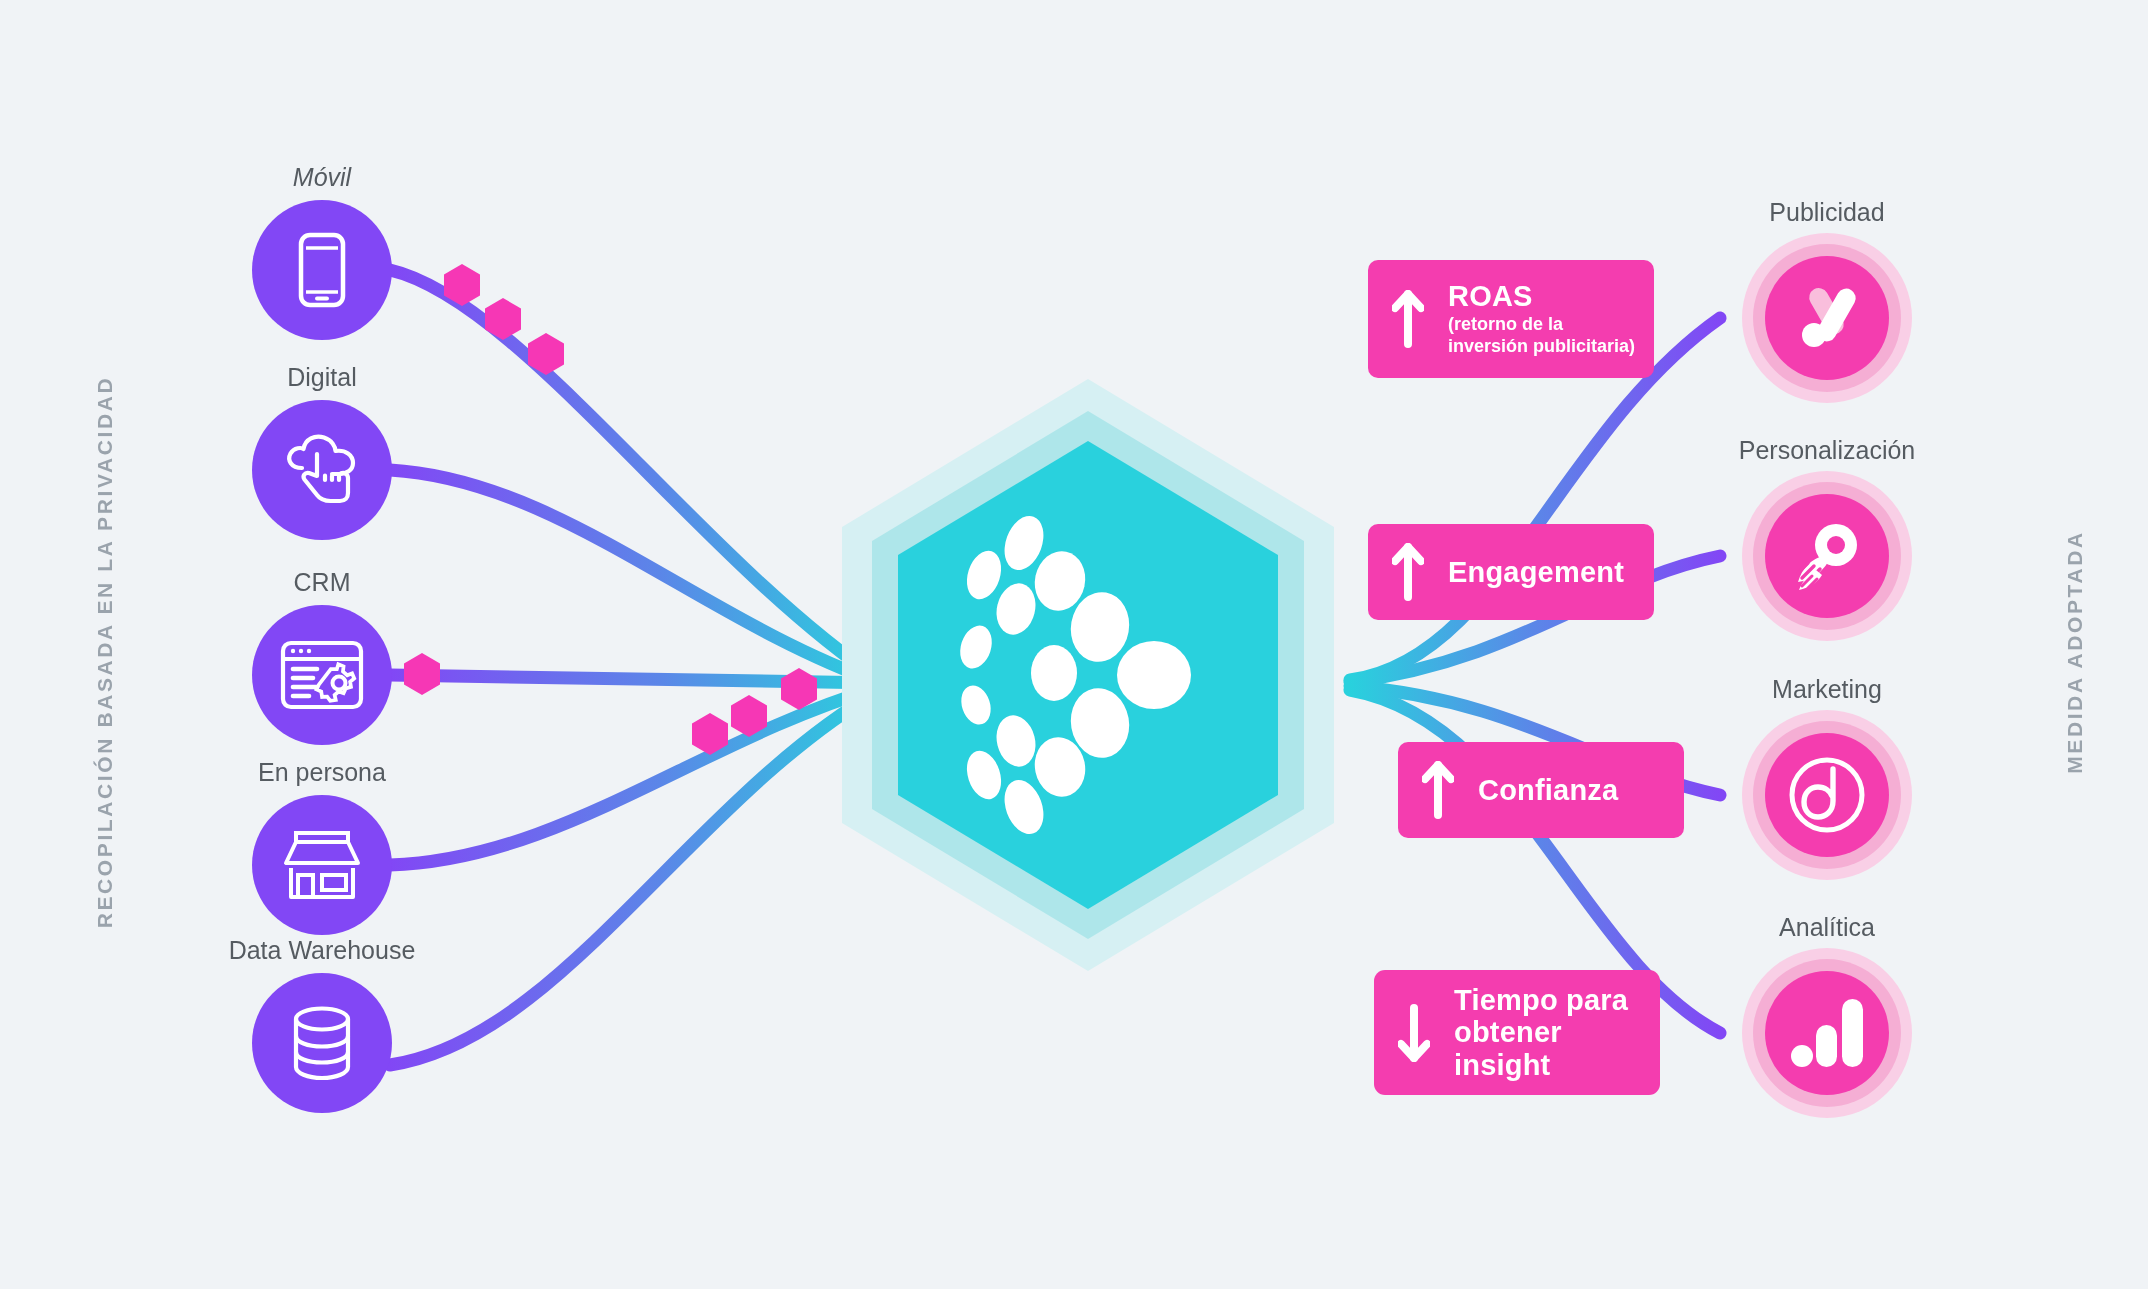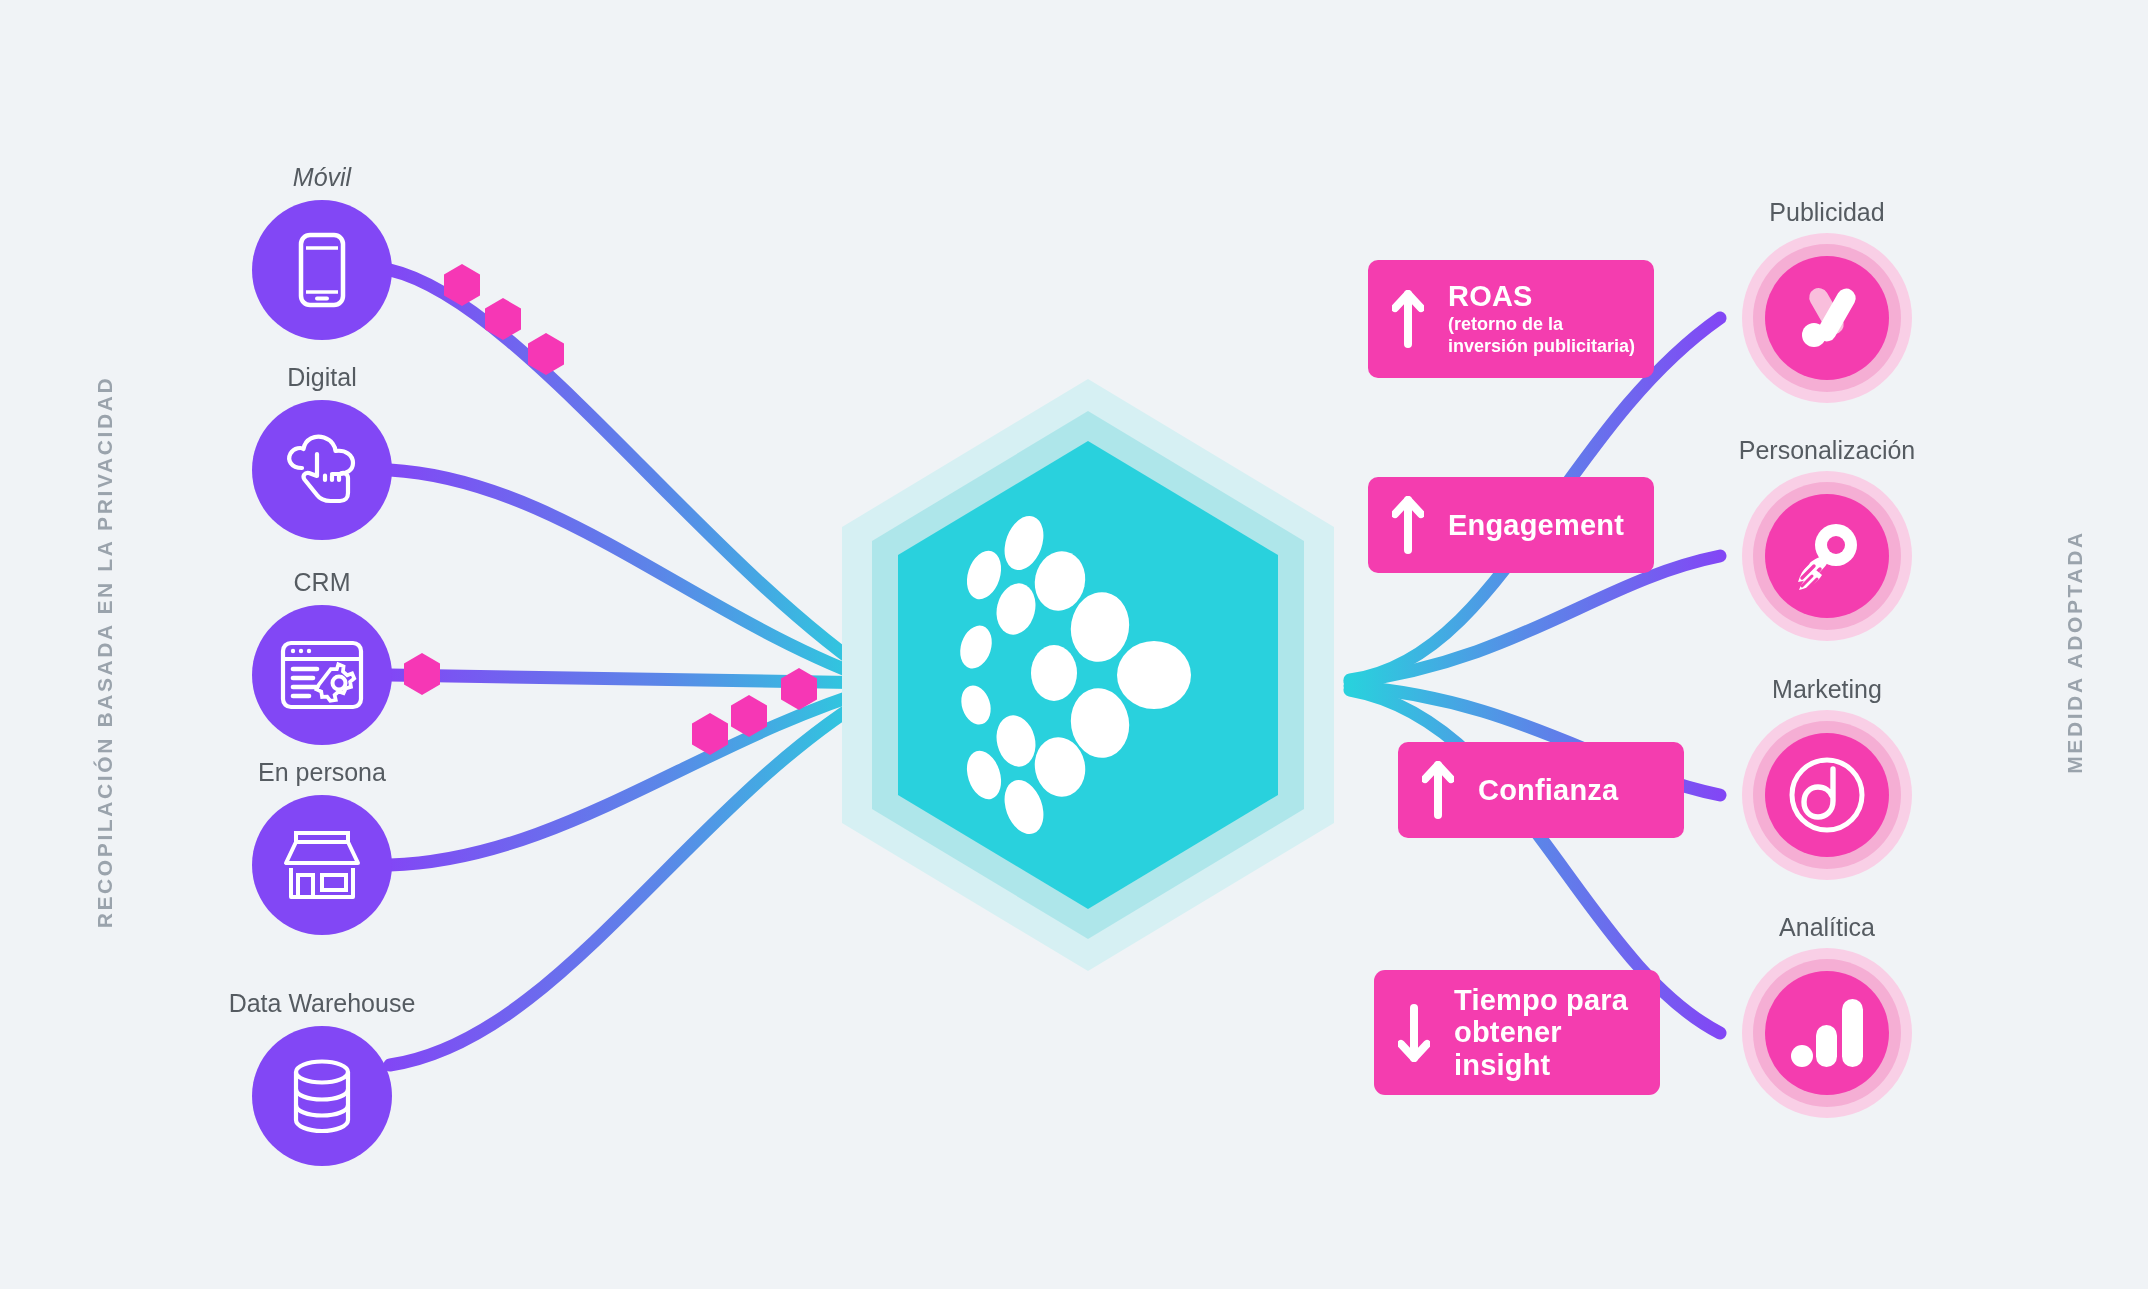--- a/index.html
+++ b/index.html
@@ -235,21 +235,21 @@
         <rect x="17" y="5" width="52" height="9" fill="none" stroke="#fff" stroke-width="4"></rect>
         <path d="M17 14 L7 35 L79 35 L69 14 Z" fill="none" stroke="#fff" stroke-width="4" stroke-linejoin="round"></path>
         <line x1="7" y1="35" x2="79" y2="35" stroke="#fff" stroke-width="4"></line>
         <path d="M12 40 L12 69 L74 69 L74 40" fill="none" stroke="#fff" stroke-width="4" stroke-linejoin="round"></path>
         <rect x="19" y="47" width="15" height="22" fill="none" stroke="#fff" stroke-width="4"></rect>
         <rect x="43" y="47" width="24" height="15" fill="none" stroke="#fff" stroke-width="4"></rect>
       </svg>
     </div>
   </div>
 
-  <div class="src-node" style="left:252px; top:1026px;">
+  <div class="src-node" style="left:252px; top:973px;">
     <div class="src-caption">Data Warehouse</div>
     <div class="src-circle">
       <svg width="66" height="78" viewBox="0 0 66 78">
         <ellipse cx="33" cy="15" rx="26" ry="10.5" fill="none" stroke="#fff" stroke-width="4.2"></ellipse>
         <path d="M7 15 L7 63 C7 69 18.5 74 33 74 C47.5 74 59 69 59 63 L59 15" fill="none" stroke="#fff" stroke-width="4.2"></path>
         <path d="M7 32 C7 38 18.5 42.5 33 42.5 C47.5 42.5 59 38 59 32" fill="none" stroke="#fff" stroke-width="4.2"></path>
         <path d="M7 48 C7 54 18.5 58.5 33 58.5 C47.5 58.5 59 54 59 48" fill="none" stroke="#fff" stroke-width="4.2"></path>
       </svg>
     </div>
   </div>
@@ -261,21 +261,21 @@
         <path d="M3 18 L16 4 L29 18" fill="none" stroke="#fff" stroke-width="8" stroke-linecap="round" stroke-linejoin="round"></path>
       </svg>
     </div>
     <div class="card-text">
       <div class="card-title">ROAS</div>
       <div class="card-sub" style="white-space:pre-line;">(retorno de la
 inversión publicitaria)</div>
     </div>
   </div>
 
-  <div class="card" style="left:1368px; top:477px;">
+  <div class="card" style="left:1368px; top:524px;">
     <div class="card-arrow">
       <svg width="32" height="58" viewBox="0 0 32 58">
         <path d="M16 4 L16 54" stroke="#fff" stroke-width="8" stroke-linecap="round"></path>
         <path d="M3 18 L16 4 L29 18" fill="none" stroke="#fff" stroke-width="8" stroke-linecap="round" stroke-linejoin="round"></path>
       </svg>
     </div>
     <div class="card-text">
       <div class="card-title">Engagement</div>
     </div>
   </div>

